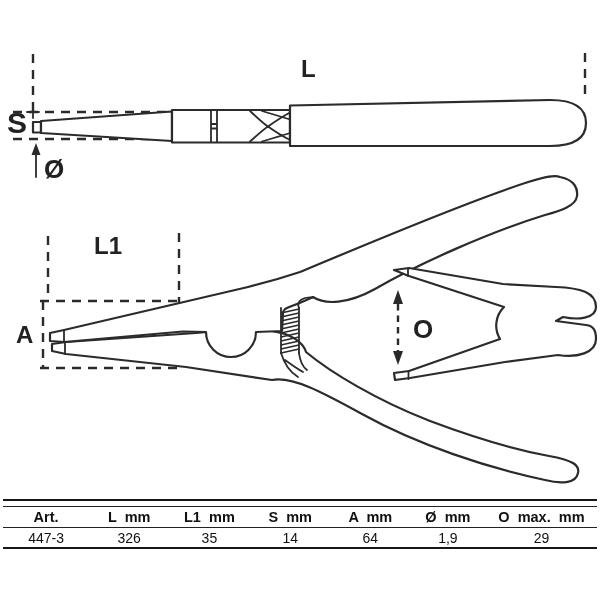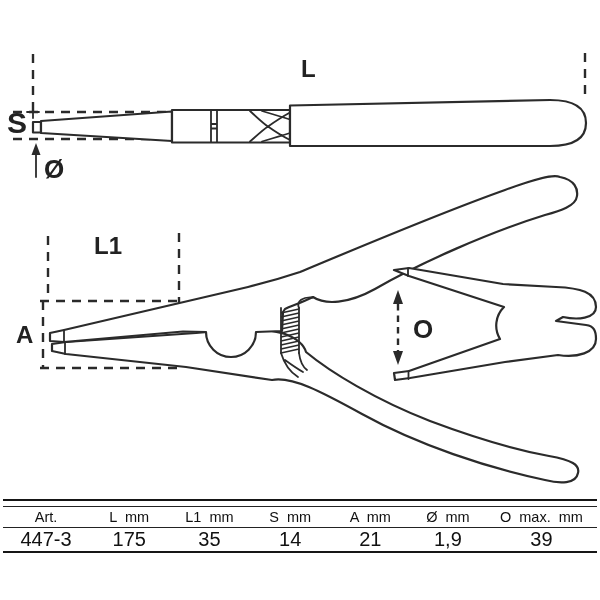--- a/index.html
+++ b/index.html
@@ -14,23 +14,23 @@
   svg .dashfine{fill:none;stroke:#2a2a2a;stroke-width:2.4;stroke-dasharray:6.5 5;}
   svg .dimlabel{font-family:"Liberation Sans",sans-serif;font-weight:bold;fill:#222;}
   svg .arrow{fill:#2a2a2a;stroke:none;}
   svg .hatch{stroke:#2b2b2b;stroke-width:1.6;}
 
   .table-block{position:absolute;left:3px;right:3px;top:499px;}
   .rule-thick{height:0;border-top:2.6px solid #161616;}
   table.spec{width:100%;border-collapse:collapse;margin-top:5px;
     border-top:1.4px solid #222;}
   table.spec th,table.spec td{text-align:center;white-space:pre;padding:0;}
-  table.spec th{font-size:14.5px;font-weight:normal;color:#111;height:20px;
+  table.spec th{font-size:14.5px;font-weight:bold;color:#111;height:20px;
     border-bottom:1.4px solid #222;}
-  table.spec td{font-size:20px;color:#111;height:19px;}
+  table.spec td{font-size:14px;color:#111;height:19px;}
 </style>
 </head>
 <body>
 
 <svg width="600" height="497" viewBox="0 0 600 497">
 
   <g>
 
     <path class="dash" d="M33,54 V111"></path>
     <path class="dash" d="M585,53 V97"></path>
@@ -134,23 +134,23 @@
         <th>L1  mm</th>
         <th>S  mm</th>
         <th>A  mm</th>
         <th>Ø  mm</th>
         <th>O  max.  mm</th>
       </tr>
     </thead>
     <tbody>
       <tr>
         <td>447-3</td>
-        <td>175</td>
+        <td>326</td>
         <td>35</td>
         <td>14</td>
-        <td>21</td>
+        <td>64</td>
         <td>1,9</td>
-        <td>39</td>
+        <td>29</td>
       </tr>
     </tbody>
   </table>
   <div class="rule-thick"></div>
 </div>
 
 </body></html>

